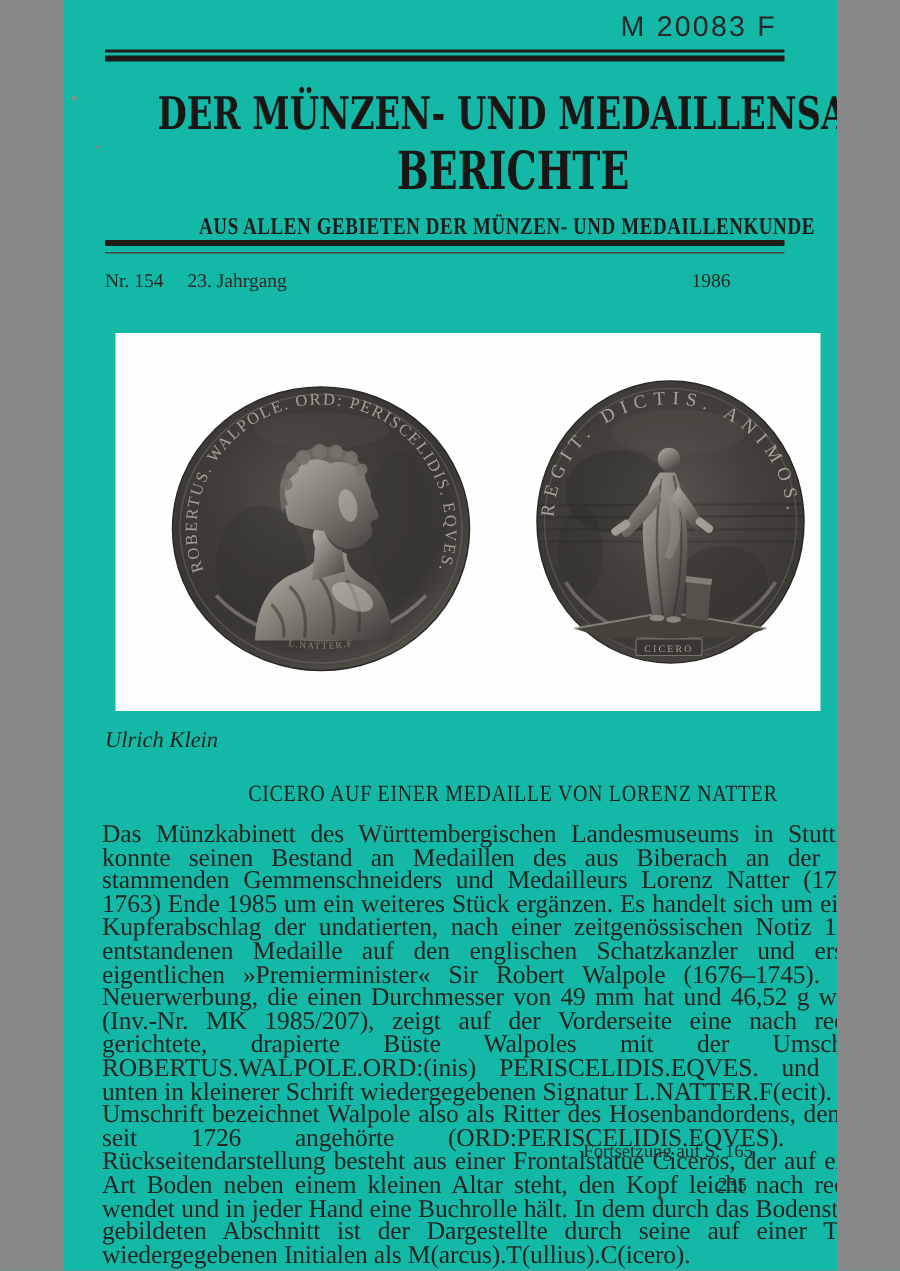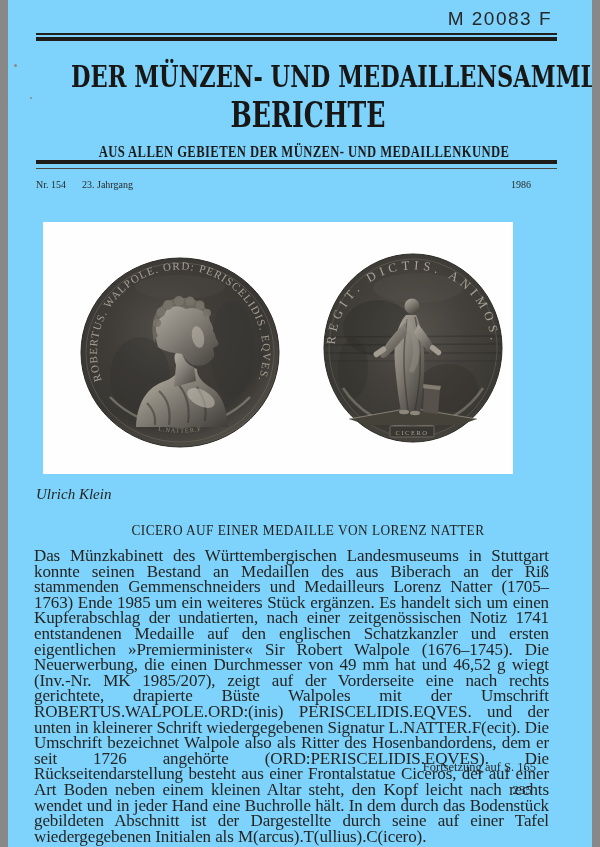--- a/index.html
+++ b/index.html
@@ -1,17 +1,17 @@
 <!DOCTYPE html>
 <html><head>
 <meta charset="utf-8">
 <style>
   html,body{margin:0;padding:0;background:#888;}
-  .page{position:relative;width:584px;height:847px;margin:0 auto;
-        background:#7dd3fc;overflow:hidden;
+  .page{position:relative;width:516px;height:847px;margin:0 auto;
+        background:#14b8a6;overflow:hidden;
         font-family:"Liberation Serif",serif;color:#24221f;}
   .stamp{position:absolute;top:8px;right:40px;
          font-family:"Liberation Sans",sans-serif;font-size:19px;
          letter-spacing:1.5px;color:#272727;}
   .rule{position:absolute;left:28px;right:35px;}
   .rule-top{top:33px;height:2px;border-top:2px solid #21201d;border-bottom:4.5px solid #1d1c19;}
   .rule-bottom{top:160px;height:4px;border-top:4.5px solid #1d1c19;border-bottom:1.5px solid #4a4843;}
   .title1{position:absolute;top:62px;left:-12px;width:600px;margin:0;
           text-align:center;white-space:nowrap;
           font-family:"DejaVu Serif",serif;font-weight:bold;
@@ -20,23 +20,23 @@
   .title2{position:absolute;top:97px;left:0;width:600px;margin:0;
           text-align:center;white-space:nowrap;
           font-family:"DejaVu Serif",serif;font-weight:bold;
           font-size:35px;line-height:36px;color:#181715;
           transform:scaleX(.72);}
   .tagline{position:absolute;top:143px;left:-4px;width:600px;
            text-align:center;white-space:nowrap;
            font-family:"Liberation Serif",serif;font-weight:bold;
            font-size:16px;line-height:17px;letter-spacing:.5px;color:#1c1b19;
            transform:scaleX(.79);}
-  .issue-line{position:absolute;top:179px;left:28px;right:61px;
+  .issue-line{position:absolute;top:179px;left:28px;right:71px;
               display:flex;align-items:baseline;
-              font-size:10px;color:#2b2926;}
+              font-size:13px;color:#2b2926;}
   .issue-line .vol{margin-left:16px;}
   .issue-line .year{margin-left:auto;}
   .photo-bg{position:absolute;left:35px;top:222px;width:470px;height:252px;
             background:#fefefe;}
   .medal{position:absolute;}
   .medal-obv{left:72px;top:257px;}
   .medal-rev{left:315px;top:253px;}
   .author{position:absolute;left:28px;top:486px;
           font-style:italic;font-size:15px;color:#262420;text-align:center;}
   .article-title{position:absolute;top:521px;left:0;width:600px;

